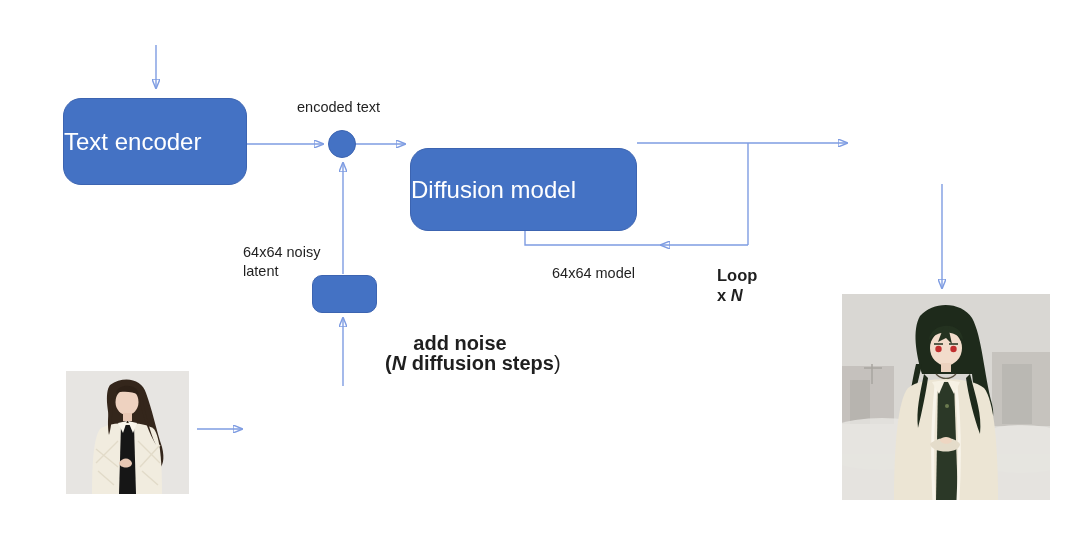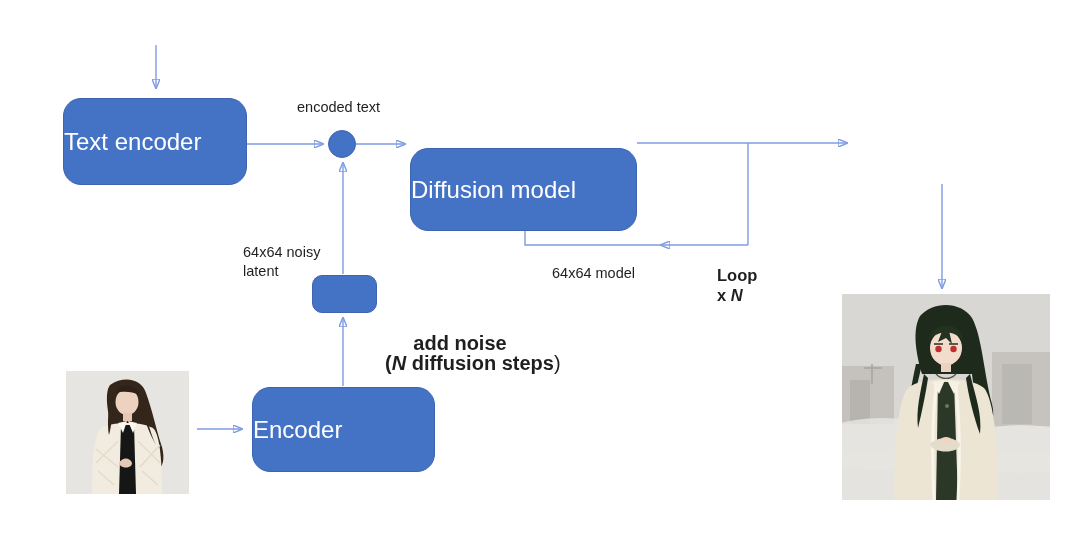--- a/index.html
+++ b/index.html
@@ -55,23 +55,20 @@
 
   <div class="node" style="left:63px;top:98px;width:184px;height:87px;">
     <span>Text encoder</span>
   </div>
 
   <div class="node" style="left:410px;top:100px;width:227px;height:83px;margin-top:48px;">
     <span>Diffusion model</span>
   </div>
 
 
-  <div class="node" style="left:252px;top:387px;width:183px;height:85px;">
-    <span>Encoder</span>
-  </div>
 
   <div class="node small" style="left:312px;top:275px;width:65px;height:38px;"></div>
 
   <div class="junction" style="left:328px;top:130px;"></div>
 
   <div class="lbl" style="left:253px;top:99px;margin-left:44px;">encoded text</div>
 
   <div class="lbl" style="left:243px;top:243px;line-height:19px;"><span>64x64 noisy</span><br><span>latent</span></div>
 
   <div class="lbl" style="left:552px;top:265px;">64x64 model</div>

